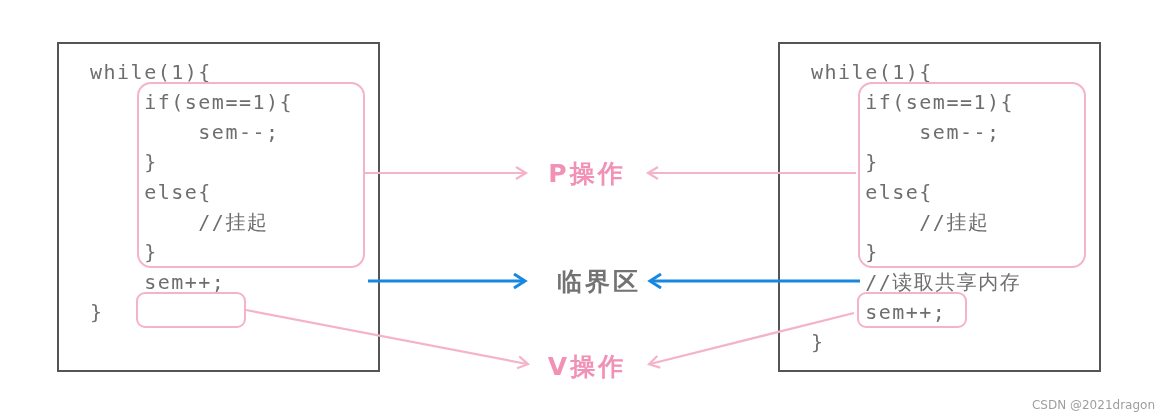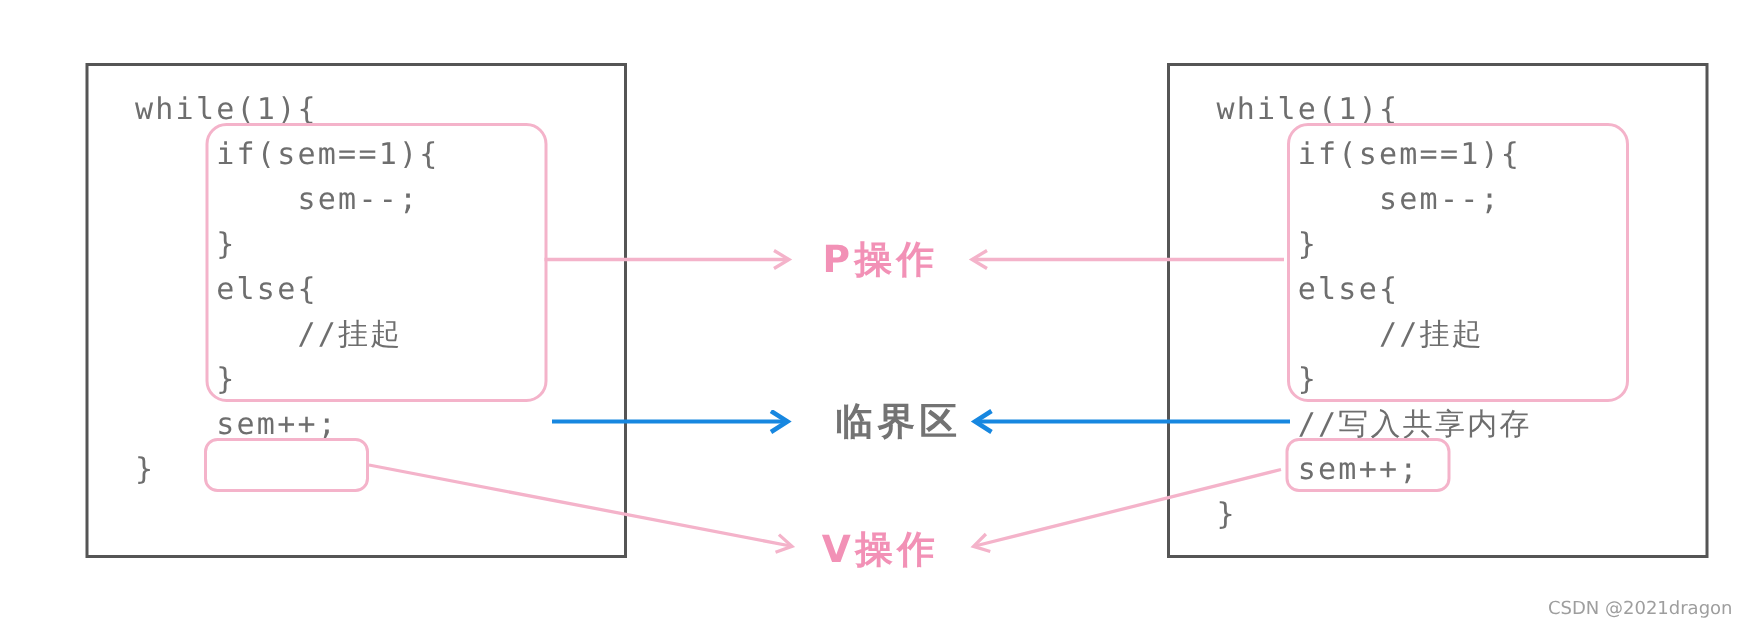--- a/index.html
+++ b/index.html
@@ -23,21 +23,20 @@
   }
   .proc-title.a{left:57px;width:323px;margin-top:36px;}
   .proc-title.b{left:778px;width:322px;}
   .proc-box{
     position:absolute;
     top:42px;
     width:319px;
     height:326px;
     border:2px solid #555555;
     background:#ffffff;
-    padding-left:38px;
   }
   .proc-box.a{left:57px;}
   .proc-box.b{left:778px;}
   .code{
     position:absolute;
     left:0;top:0;right:0;bottom:0;
     padding:13px 0 0 31px;
     font-family:"DejaVu Sans Mono","Liberation Mono",monospace;
     font-size:20px;
     letter-spacing:1.5px;
@@ -111,21 +110,21 @@
 
   <div class="proc-box b">
     <div class="code">
       <div class="code-line">while(1){</div>
       <div class="code-line">    if(sem==1){</div>
       <div class="code-line">        sem--;</div>
       <div class="code-line">    }</div>
       <div class="code-line">    else{</div>
       <div class="code-line">        //挂起</div>
       <div class="code-line">    }</div>
-      <div class="code-line">    //写入共享内存</div>
+      <div class="code-line">    //读取共享内存</div>
       <div class="code-line">    sem++;</div>
       <div class="code-line">}</div>
     </div>
   </div>
 
   <div class="hl hl-if a"></div>
   <div class="hl hl-sem a"></div>
   <div class="hl hl-if b"></div>
   <div class="hl hl-sem b"></div>
 

